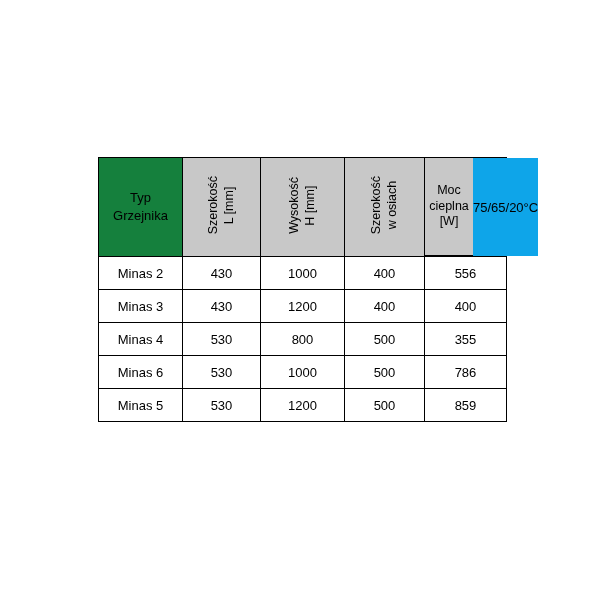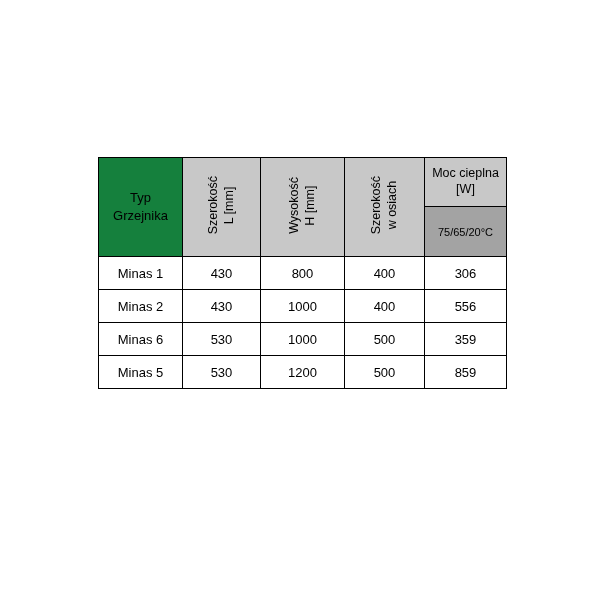--- a/index.html
+++ b/index.html
@@ -69,40 +69,40 @@
     text-align: center;
   }
 
   .hdr-power {
     background: #c8c8c8;
     padding: 0;
     height: 98px;
   }
   .power-inner {
     display: flex;
-    flex-direction: column;
+    flex-direction: row;
     height: 98px;
   }
   .power-top {
     flex: 0 0 48px;
     border-bottom: 1px solid #000000;
     display: flex;
     align-items: center;
     justify-content: center;
     line-height: 1.25;
     font-size: 12.5px;
     background: #c8c8c8;
   }
   .power-bottom {
     flex: 1 1 auto;
     display: flex;
     align-items: center;
     justify-content: center;
-    font-size: 11px;
-    background: #a3a3a3;
+    font-size: 13px;
+    background: #0ea5e9;
   }
 
   td.body-cell {
     height: 32px;
     font-size: 13px;
   }
 </style>
 </head>
 <body>
 
@@ -147,39 +147,46 @@
                 <div>[W]</div>
               </div>
             </div>
             <div class="power-bottom">75/65/20°C</div>
           </div>
         </th>
       </tr>
     </thead>
     <tbody id="table-body">
         <tr>
-          <td class="body-cell">Minas 1</td>
-          <td class="body-cell">430</td>
-          <td class="body-cell">800</td>
-          <td class="body-cell">400</td>
-          <td class="body-cell">306</td>
-        </tr>
-        <tr>
           <td class="body-cell">Minas 2</td>
           <td class="body-cell">430</td>
           <td class="body-cell">1000</td>
           <td class="body-cell">400</td>
           <td class="body-cell">556</td>
         </tr>
         <tr>
+          <td class="body-cell">Minas 3</td>
+          <td class="body-cell">430</td>
+          <td class="body-cell">1200</td>
+          <td class="body-cell">400</td>
+          <td class="body-cell">400</td>
+        </tr>
+        <tr>
+          <td class="body-cell">Minas 4</td>
+          <td class="body-cell">530</td>
+          <td class="body-cell">800</td>
+          <td class="body-cell">500</td>
+          <td class="body-cell">355</td>
+        </tr>
+        <tr>
           <td class="body-cell">Minas 6</td>
           <td class="body-cell">530</td>
           <td class="body-cell">1000</td>
           <td class="body-cell">500</td>
-          <td class="body-cell">359</td>
+          <td class="body-cell">786</td>
         </tr>
         <tr>
           <td class="body-cell">Minas 5</td>
           <td class="body-cell">530</td>
           <td class="body-cell">1200</td>
           <td class="body-cell">500</td>
           <td class="body-cell">859</td>
         </tr>
       </tbody>
   </table>

